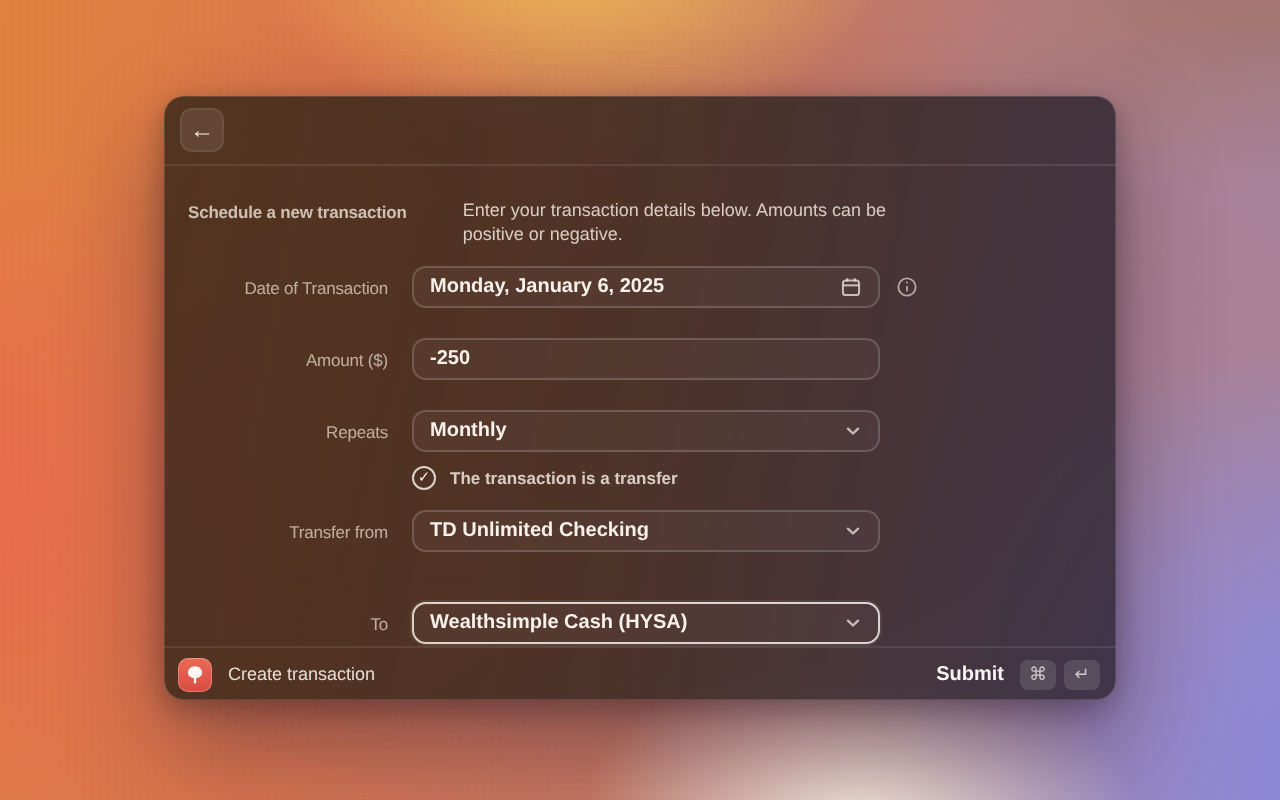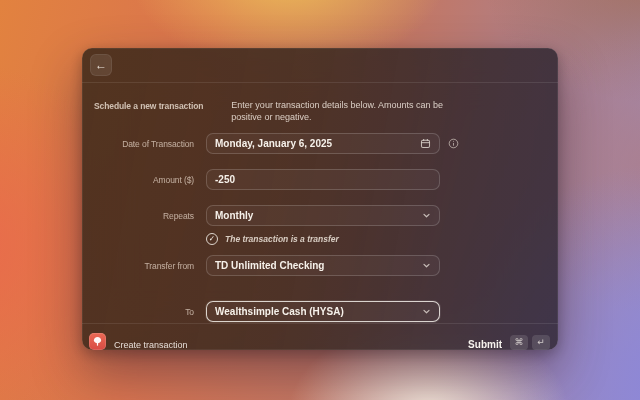--- a/index.html
+++ b/index.html
@@ -85,25 +85,25 @@
   .checkbox-row{margin-bottom:9px;height:14px;}
   .row-wide{margin-bottom:25px;}
   .row-last{margin-bottom:0;}
   .checkbox-wrap{display:flex;align-items:center;gap:7px;cursor:pointer;}
   .checkbox{
     width:12px;height:12px;border-radius:50%;box-sizing:border-box;
     border:1.2px solid rgba(245,240,233,0.85);
     display:flex;align-items:center;justify-content:center;
     font-size:7.5px;line-height:1;color:#f6f1ea;font-weight:700;
   }
-  .checkbox-label{font-size:8.5px;font-weight:600;color:rgba(240,231,221,0.85);font-style:italic;}
+  .checkbox-label{font-size:8.5px;font-weight:600;color:rgba(240,231,221,0.85);}
   
   .modal-footer{
     flex:0 0 26px;border-top:1px solid rgba(255,255,255,0.09);
-    display:flex;align-items:flex-end;padding:0 8px 0 7px;gap:8px;
+    display:flex;align-items:center;padding:0 8px 0 7px;gap:8px;
   }
   .app-logo{
     width:17px;height:17px;border-radius:5px;flex:0 0 auto;
     background:linear-gradient(180deg,#ea6a55,#d94b43);
     display:flex;align-items:center;justify-content:center;
     box-shadow:inset 0 0 0 0.5px rgba(255,255,255,0.25);
   }
   .footer-title{font-size:9px;color:rgba(246,241,235,0.9);font-weight:400;flex:1;}
   .submit-label{font-size:10px;font-weight:700;color:#f7f3ee;cursor:pointer;}
   .key-badge{

